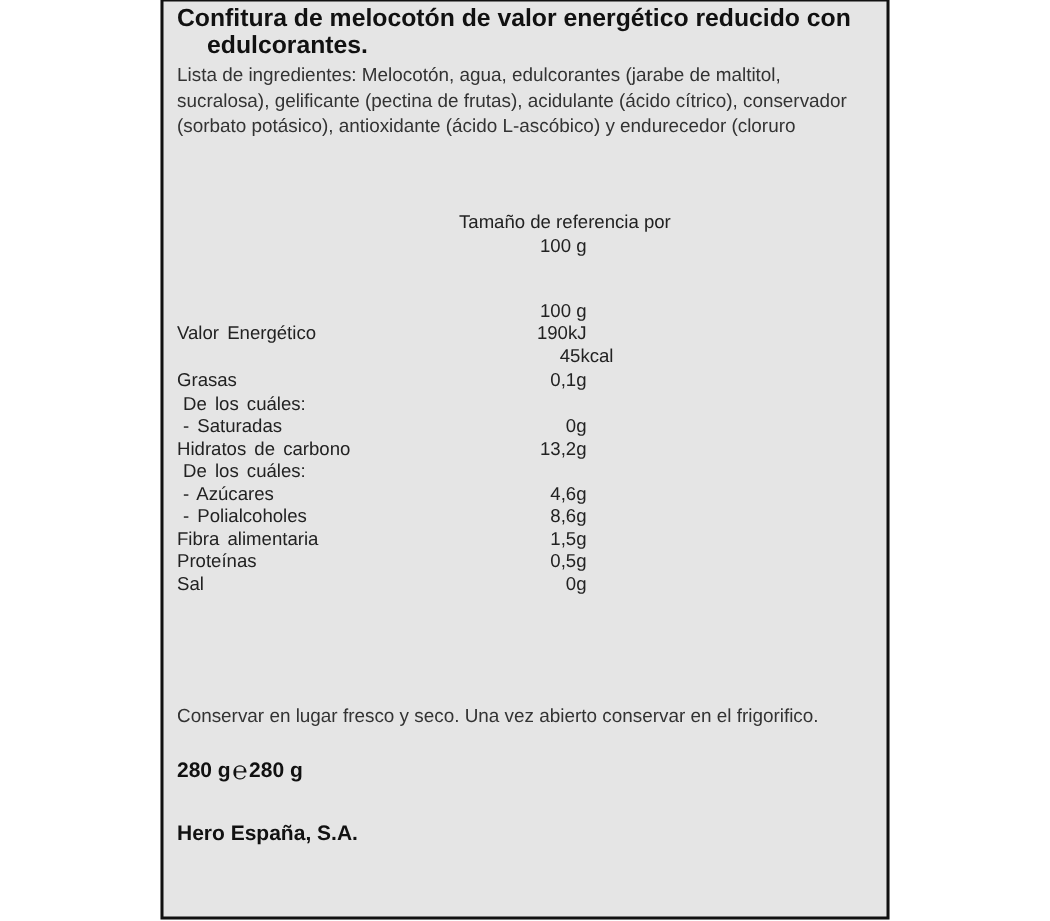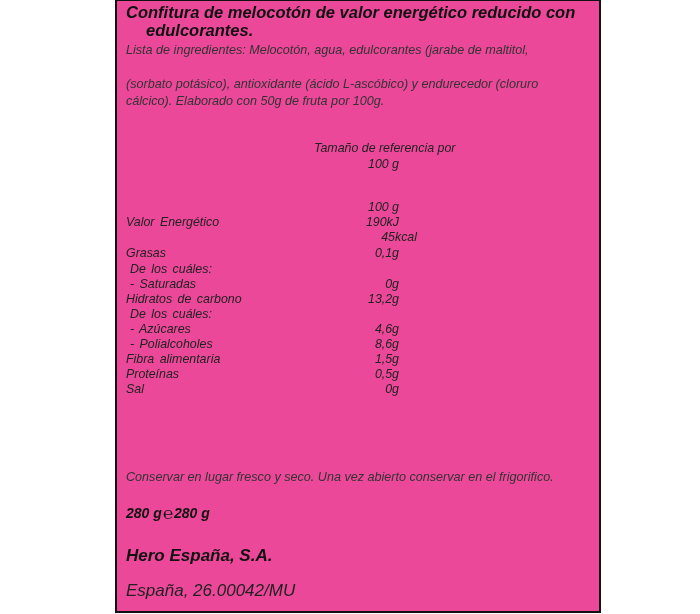--- a/index.html
+++ b/index.html
@@ -10,28 +10,27 @@
   body {
     width: 700px;
     height: 614px;
     position: relative;
     overflow: hidden;
     font-family: "Liberation Sans", sans-serif;
     color: #222222;
   }
   .label-box {
     position: absolute;
-    left: 115px;
+    left: 107px;
     top: -1px;
     width: 482px;
     height: 610px;
     border: 2px solid #111111;
     box-sizing: content-box;
-    background: #ec4899;
-    font-style: italic;
+    background: #e5e5e5;
   }
   .abs {
     position: absolute;
     white-space: nowrap;
   }
   .title {
     left: 9px;
     font-size: 16.5px;
     font-weight: bold;
     color: #111111;
@@ -77,37 +76,37 @@
   }
   .weight .estimated-sign {
     font-weight: normal;
     font-size: 17px;
     margin: 0 1px;
     position: relative;
     top: 1px;
   }
   .company {
     left: 9px;
-    font-size: 17px;
+    font-size: 14px;
     color: #222222;
     line-height: 17.5px;
   }
   .company .name { font-weight: bold; color: #111111; }
 </style>
 </head>
 <body>
 
 <div class="label-box">
 
   <div class="abs title" style="top:2px;">Confitura de melocotón de valor energético reducido con</div>
   <div class="abs title" style="top:20px;margin-left:20px;">edulcorantes.</div>
 
   <div class="abs ingr" style="top:41px;">Lista de ingredientes: Melocotón, agua, edulcorantes (jarabe de maltitol,</div>
+  <div class="abs ingr" style="top:58px;">sucralosa), gelificante (pectina de frutas), acidulante (ácido cítrico), conservador</div>
   <div class="abs ingr" style="top:75px;">(sorbato potásico), antioxidante (ácido L-ascóbico) y endurecedor (cloruro</div>
-  <div class="abs ingr" style="top:92px;">cálcico). Elaborado con 50g de fruta por 100g.</div>
 
   <div class="abs ref" style="top:139px; left:197px;">Tamaño de referencia por</div>
   <div class="abs ref" style="top:155px; left:251px;">100 g</div>
 
   <div class="abs row-value" style="top:199px;">100 g</div>
 
   <div class="abs row-label" style="top:214px;">Valor Energético</div>
   <div class="abs row-value" style="top:214px;">190kJ</div>
 
   <div class="abs row-value kcal" style="top:229px;">45kcal</div>
@@ -140,15 +139,14 @@
   <div class="abs row-label" style="top:381px;">Sal</div>
   <div class="abs row-value" style="top:381px;">0g</div>
 
   <div class="abs storage" style="top:469px;">Conservar en lugar fresco y seco. Una vez abierto conservar en el frigorifico.</div>
 
   <div class="abs weight" style="top:502px;">
     <span>280 g</span><span class="estimated-sign">℮</span><span>280 g</span>
   </div>
 
   <div class="abs company name" style="top:546px;"><span class="name">Hero España, S.A.</span></div>
-  <div class="abs company" style="top:581px;">España,  26.00042/MU</div>
 
 </div>
 
 </body></html>

